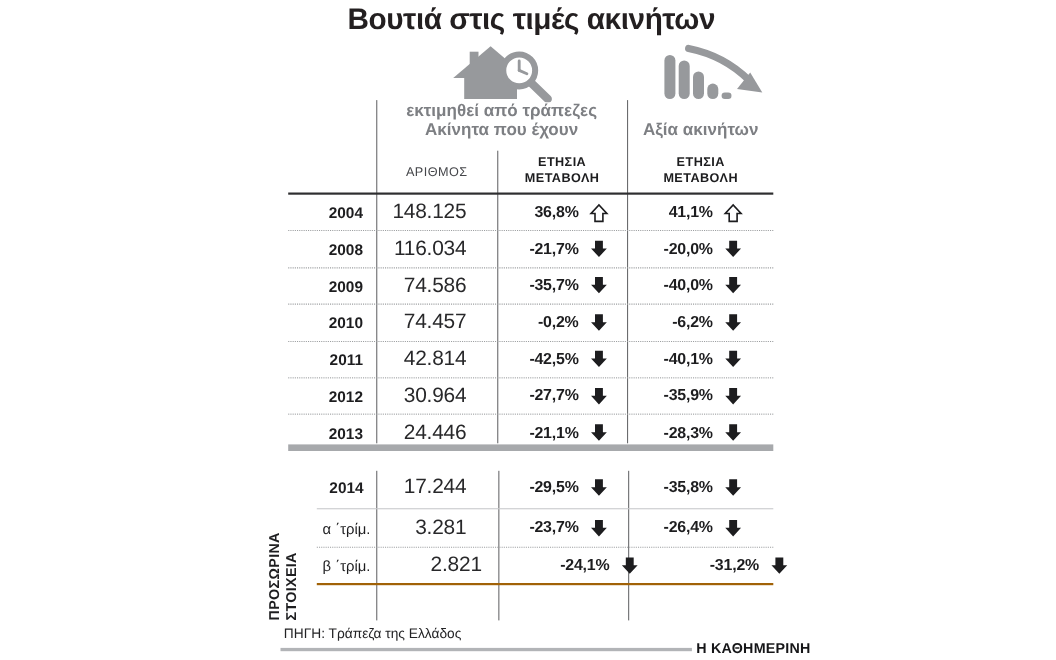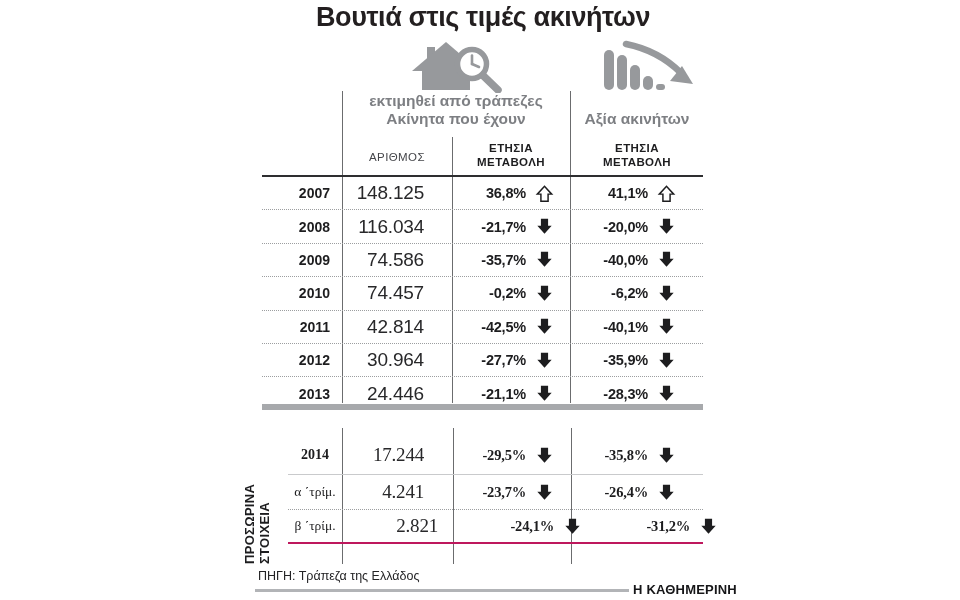--- a/index.html
+++ b/index.html
@@ -30,21 +30,21 @@
   .c-pct.banks{padding-right:16px;}
   .c-pct.value{padding-right:27px;}
   .arr{width:19px;height:19px;display:block;}
 
   .graybar{left:32px;top:404px;width:441px;height:6px;background:#a7a9ac;}
 
   .prov-label{left:14px;top:428px;width:26px;height:136px;display:flex;align-items:center;justify-content:center;
               writing-mode:vertical-rl;transform:rotate(180deg);font-weight:bold;font-size:13px;
               letter-spacing:0.3px;color:#1d1d1f;}
 
-  .prov-table{left:58px;top:436px;width:415px;border-bottom:2px solid #be185d;font-family:Liberation Serif, serif;}
+  .prov-table{left:58px;top:424px;width:415px;border-bottom:2px solid #a16207;}
   .prow{display:grid;grid-template-columns:54px 110px 118px 133px;align-items:center;}
   .prow.r2014{height:38px;}
   .prow.r2015{height:28px;background:#e8e8e9;border-top:2px solid #1a1a1c;}
   .prow.ra{height:34px;border-top:1px solid #c9cacc;}
   .prow.rb{height:32px;border-top:1px dotted #9c9ea0;gap:14px;}
   .c-label{text-align:center;font-weight:bold;font-size:14px;color:#1d1d1f;}
   .c-label.quarter{font-weight:normal;font-size:13.5px;}
 
   .source{left:28px;top:569px;font-size:12.5px;color:#232325;}
   .brandline{left:25px;top:589px;width:374px;height:3px;background:#b2b4b7;}
@@ -97,21 +97,21 @@
       <div>ΜΕΤΑΒΟΛΗ</div>
     </div>
     <div class="abs sub-hdr sub-bold" style="left:340px;top:142px;width:134px;">
       <div>ΕΤΗΣΙΑ</div>
       <div>ΜΕΤΑΒΟΛΗ</div>
     </div>
 
     <div class="abs main-table">
 
       <div class="trow">
-        <div class="c-year">2007</div>
+        <div class="c-year">2004</div>
         <div class="c-num">148.125</div>
         <div class="c-pct banks">
           <span>36,8%</span>
           <svg class="arr" viewBox="0 0 18 18">
               <path d="M5.6 16.3 V9.6 H2.2 L9 2.2 L15.8 9.6 H12.4 V16.3 Z" fill="#fff" stroke="#1d1d1f" stroke-width="1.4"></path>
             </svg>
         </div>
         <div class="c-pct value">
           <span>41,1%</span>
           <svg class="arr" viewBox="0 0 18 18">
@@ -242,21 +242,21 @@
           <span>-35,8%</span>
           <svg class="arr" viewBox="0 0 18 18">
               <path d="M5.6 1.7 V8.4 H2.2 L9 15.8 L15.8 8.4 H12.4 V1.7 Z" fill="#1d1d1f"></path>
             </svg>
         </div>
       </div>
 
 
       <div class="prow ra">
         <div class="c-label quarter">α ΄τρίμ.</div>
-        <div class="c-num">4.241</div>
+        <div class="c-num">3.281</div>
         <div class="c-pct banks">
           <span>-23,7%</span>
           <svg class="arr" viewBox="0 0 18 18">
               <path d="M5.6 1.7 V8.4 H2.2 L9 15.8 L15.8 8.4 H12.4 V1.7 Z" fill="#1d1d1f"></path>
             </svg>
         </div>
         <div class="c-pct value">
           <span>-26,4%</span>
           <svg class="arr" viewBox="0 0 18 18">
               <path d="M5.6 1.7 V8.4 H2.2 L9 15.8 L15.8 8.4 H12.4 V1.7 Z" fill="#1d1d1f"></path>

